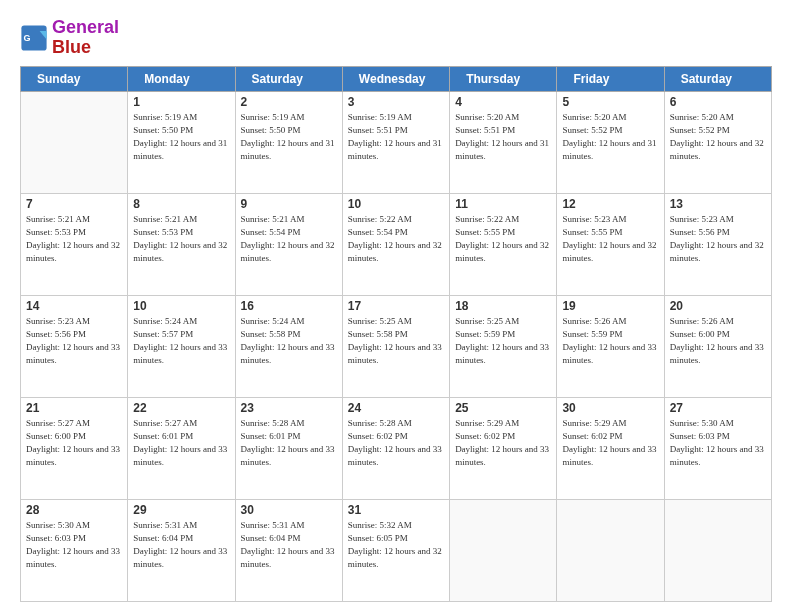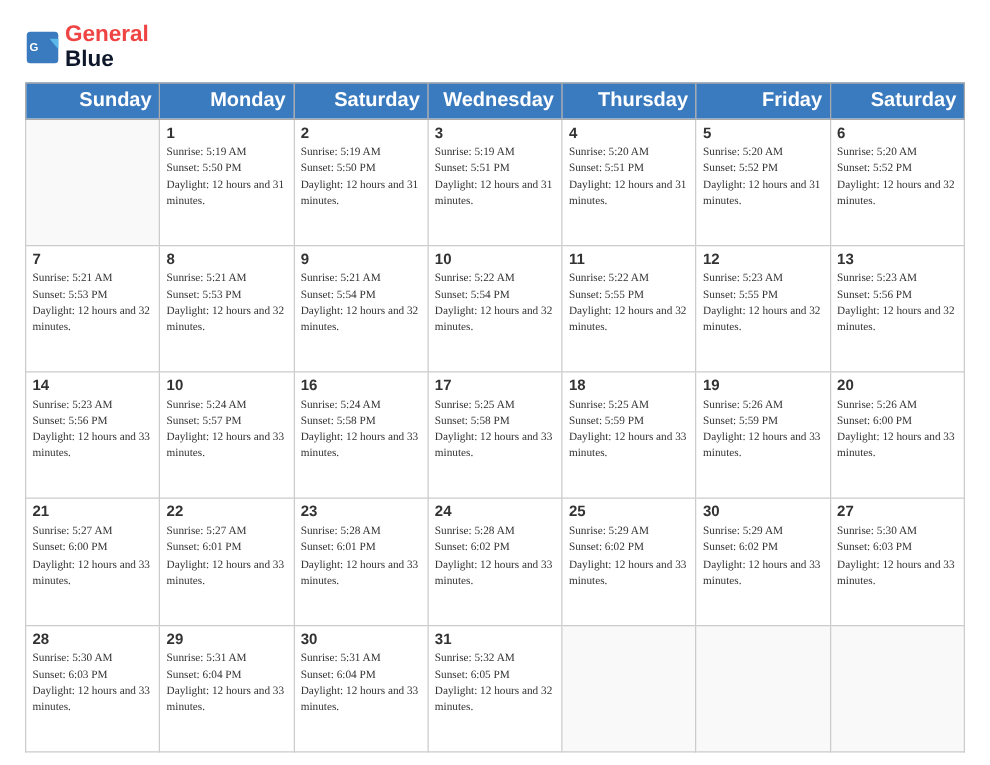--- a/index.html
+++ b/index.html
@@ -27,21 +27,21 @@
       display: flex;
       align-items: center;
     }
     .logo-text {
       font-size: 18px;
       font-weight: bold;
       color: #333;
       line-height: 1.1;
     }
     .logo-text span {
-      color: #ef4444;
+      color: #a21caf;
     }
     .logo-icon {
       width: 28px;
       height: 28px;
       margin-right: 4px;
     }
     .title-block {
       text-align: right;
     }
     .month-title {
@@ -55,24 +55,24 @@
       color: #444;
     }
     .calendar {
       width: 100%;
       border-collapse: collapse;
       flex: 1;
     }
     .calendar th {
       background-color: #3a7abf;
       color: #fff;
-      font-size: 16px;
-      font-weight: bold;
-      text-align: right;
-      padding: 5px 6px;
+      font-size: 12px;
+      font-weight: bold;
+      text-align: left;
+      padding: 5px 16px;
       border: 1px solid #aaa;
     }
     .calendar td {
       border: 1px solid #ccc;
       vertical-align: top;
       padding: 3px 5px;
       width: calc(100% / 7);
       background: #fff;
       font-size: 9.5px;
       color: #333;
@@ -100,21 +100,21 @@
 <div class="page">
   <div class="header">
     <div class="logo">
       <svg class="logo-icon" viewBox="0 0 40 40">
         <rect x="2" y="2" width="36" height="36" rx="4" fill="#3a7abf"></rect>
         <text x="5" y="24" font-size="13" font-weight="bold" fill="white" font-family="Arial">G</text>
         <polygon points="28,10 38,10 38,22" fill="#5bb8e8"></polygon>
       </svg>
       <div class="logo-text">
         <div><span>General</span></div>
-        <div><span style="color:#0f172a">Blue</span></div>
+        <div><span style="color:#b91c1c">Blue</span></div>
       </div>
     </div>
     <div class="title-block">
       <div class="month-title"></div>
       <div class="location"></div>
     </div>
   </div>
 
   <table class="calendar">
     <thead>

